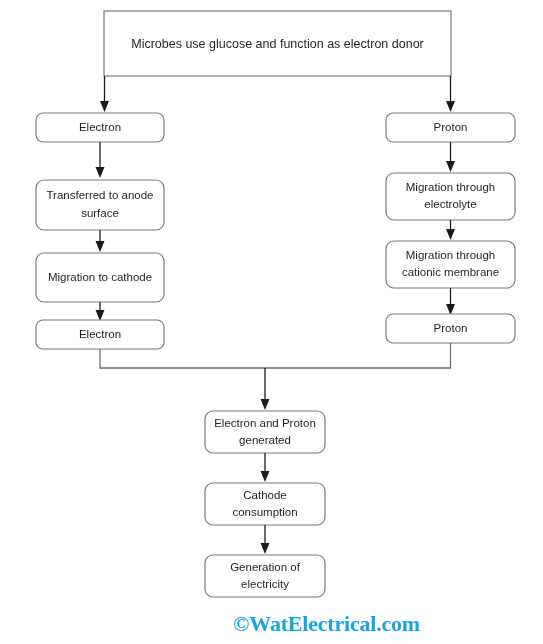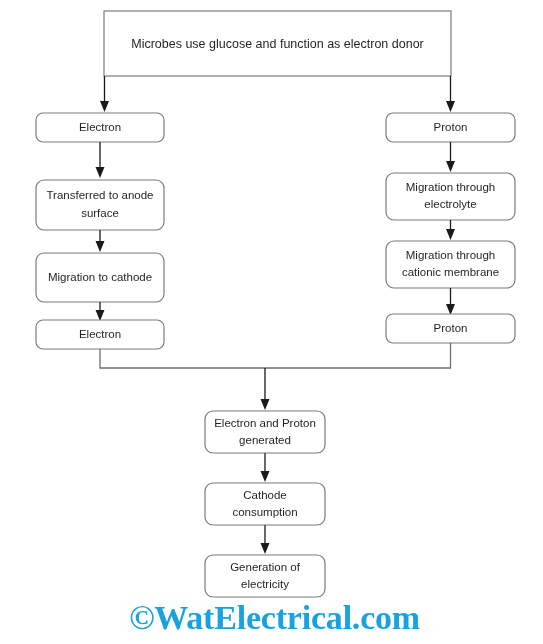--- a/index.html
+++ b/index.html
@@ -64,21 +64,21 @@
   }
   .arrowhead {
     fill: #1a1a1a;
   }
   .watermark {
     position: absolute;
     right: 12px;
     bottom: 7px;
     font-family: "Liberation Serif", serif;
     font-weight: bold;
-    font-size: 34px;
+    font-size: 22px;
     color: #18a3e0;
     letter-spacing: -0.2px;
     white-space: nowrap;
   }
 </style>
 </head>
 <body>
 
 <div id="flow-root">
 

